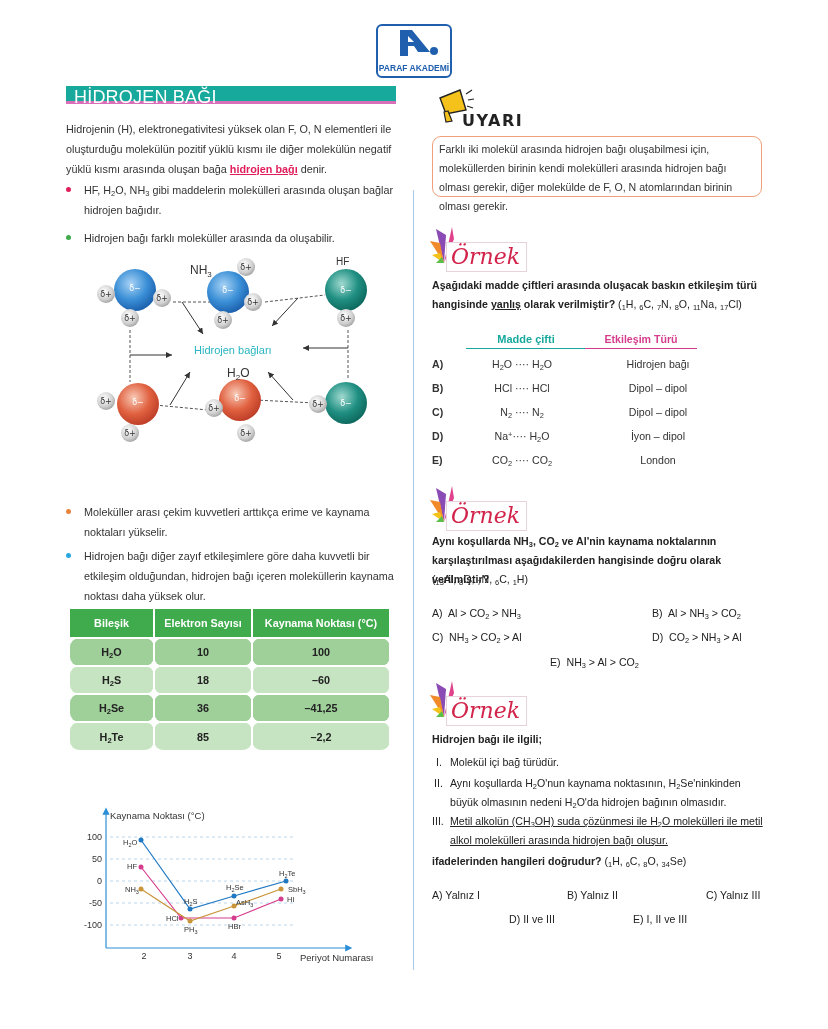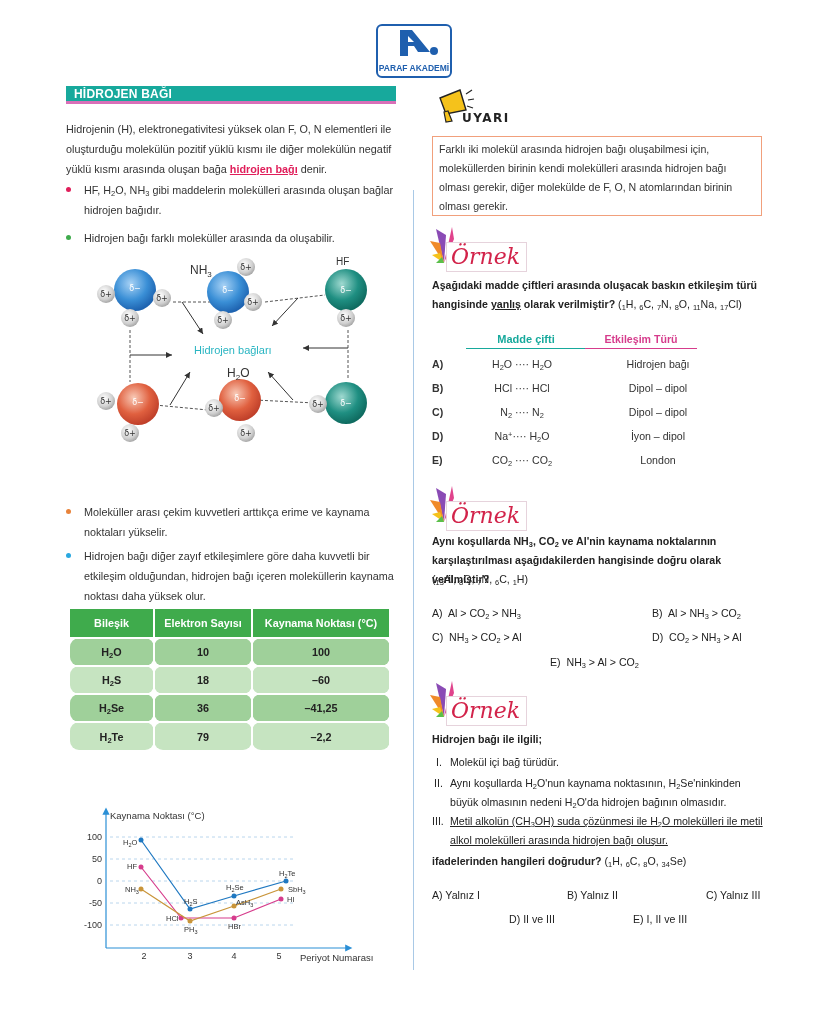--- a/index.html
+++ b/index.html
@@ -7,33 +7,33 @@
   .abs { position: absolute; }
   sub { font-size: 0.7em; vertical-align: -0.25em; line-height: 0; }
   sup { font-size: 0.7em; vertical-align: 0.45em; line-height: 0; }
 
   
   #logo { left: 376px; top: 24px; width: 76px; height: 54px; border: 2px solid #1f5fae; border-radius: 6px; background: #fff; }
   #logo .logo-text { position: absolute; bottom: 3px; left: 0; right: 0; text-align: center; font-size: 8.5px; font-weight: bold; color: #1f5fae; }
 
   
   #section-header { left: 66px; top: 86px; width: 330px; height: 18px; background: #17a99c; border-bottom: 3px solid #d96fb8; }
-  #section-header span { color: #fff; font-weight: bold; font-size: 12px; position: absolute; left: 8px; top: 1px; letter-spacing: 0.2px; }
+  #section-header span { color: #fff; font-weight: normal; font-size: 18px; position: absolute; left: 8px; top: 1px; letter-spacing: 0.2px; }
 
   .para { font-size: 10.8px; line-height: 20px; color: #333; }
   .highlight { color: #e01e5a; font-weight: bold; text-decoration: underline; }
   .bullet-item { position: absolute; left: 66px; width: 334px; padding-left: 18px; font-size: 10.8px; line-height: 20px; color: #333; }
   .bullet-dot { position: absolute; left: 0; top: 7px; width: 5px; height: 5px; border-radius: 50%; }
 
   
   #col-divider { left: 413px; top: 190px; width: 1px; height: 780px; background: #a9c9e6; }
 
   
-  #uyari-box { left: 432px; top: 136px; width: 330px; height: 80px; border: 1px solid #f1a07c; border-radius: 0; padding: 3px 6px; font-size: 10.6px; line-height: 19px; color: #333; }
-  #uyari-label { left: 462px; top: 111px; font-weight: bold; font-size: 12px; letter-spacing: 1.5px; color: #222; font-family: "DejaVu Sans", sans-serif; }
+  #uyari-box { left: 432px; top: 136px; width: 330px; height: 61px; border: 1px solid #f1a07c; border-radius: 9px; padding: 3px 6px; font-size: 10.6px; line-height: 19px; color: #333; }
+  #uyari-label { left: 462px; top: 111px; font-weight: bold; font-size: 16px; letter-spacing: 1.5px; color: #222; font-family: "DejaVu Sans", sans-serif; }
 
   .ornek-label { position: absolute; font-family: "DejaVu Serif", serif; font-style: italic; font-size: 22px; color: #d2234a; border: 1px solid #e6d3dc; padding: 0 6px 0 4px; background: #fff; line-height: 28px; }
 
   .q-text { font-size: 10.6px; line-height: 19px; color: #222; }
   .q-bold { font-weight: bold; }
 
   table.pairs { border-collapse: collapse; font-size: 10.6px; }
   table.pairs td { height: 24px; text-align: center; color: #333; }
 
   
@@ -196,21 +196,21 @@
       <td>18</td>
       <td>–60</td>
     </tr>
     <tr class="odd">
       <td>H<sub>2</sub>Se</td>
       <td>36</td>
       <td>–41,25</td>
     </tr>
     <tr class="even">
       <td>H<sub>2</sub>Te</td>
-      <td>79</td>
+      <td>85</td>
       <td>–2,2</td>
     </tr>
   </tbody>
 </table>
 
 <svg class="abs" style="left:80px; top:805px;" width="320" height="165" viewBox="0 0 320 165">
   <defs>
     <marker id="axarr" markerWidth="8" markerHeight="8" refX="4" refY="3" orient="auto">
         <path d="M0,0 L6,3 L0,6 Z" fill="#2a8fd6"></path>
       </marker>

